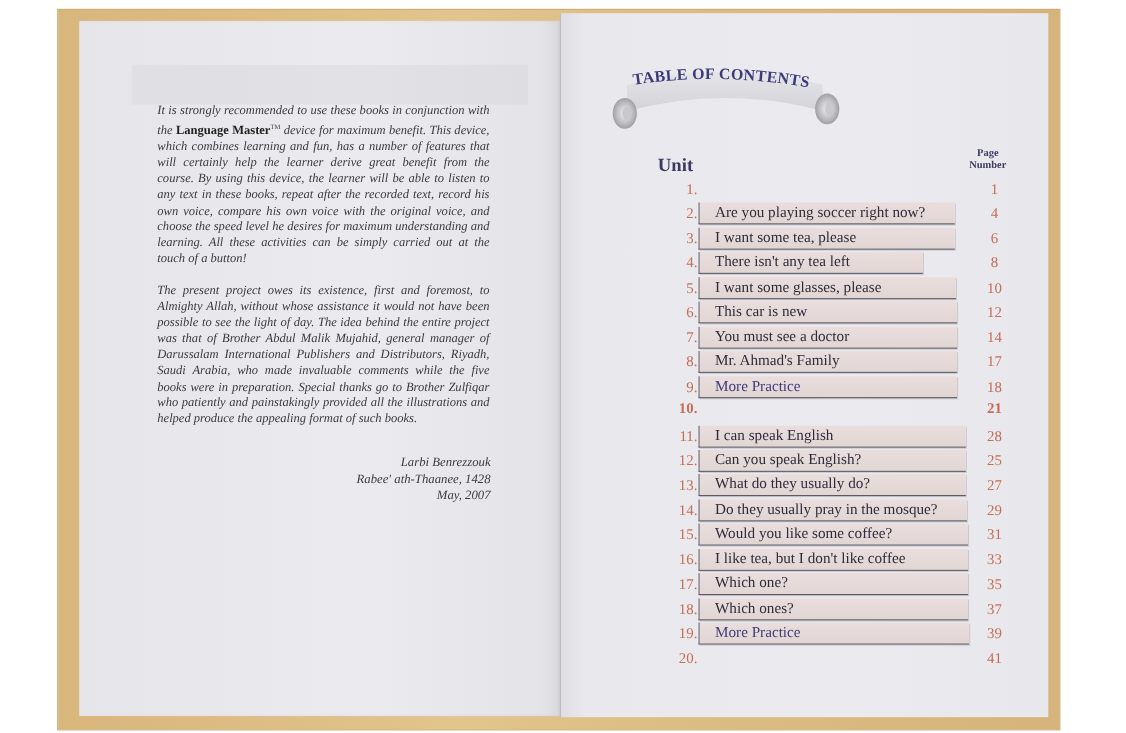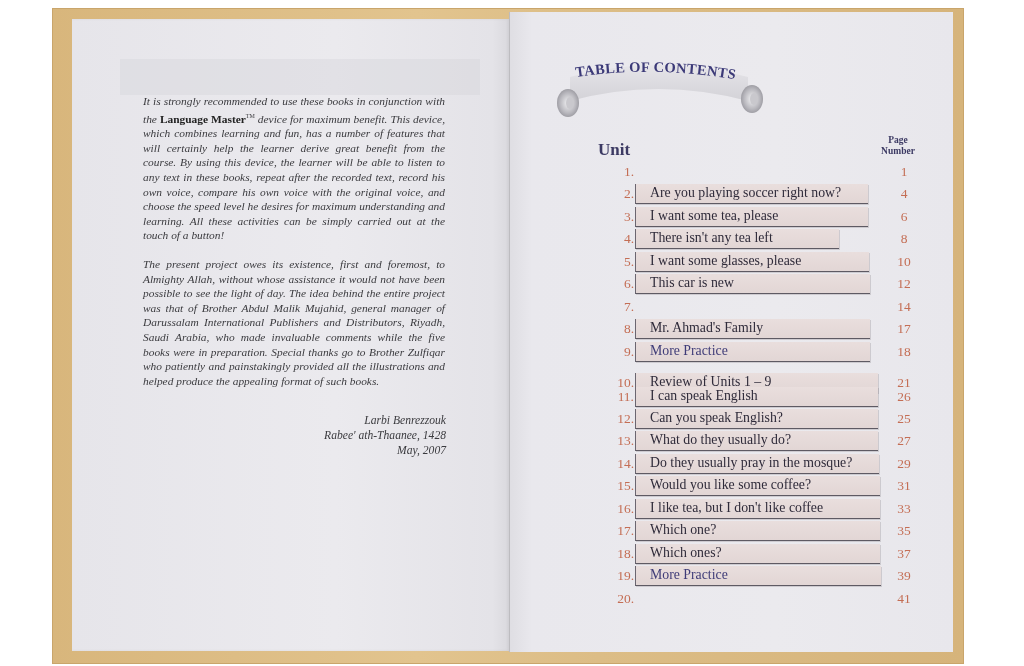--- a/index.html
+++ b/index.html
@@ -179,49 +179,49 @@
     </div>
     <div class="toc-row" style="top: 112.25px;">
       <span class="toc-num">6.</span>
       <div class="toc-box" style="width: 235px;">
         <span class="toc-title">This car is new</span>
       </div>
       <span class="toc-page">12</span>
     </div>
     <div class="toc-row" style="top: 134.7px;">
       <span class="toc-num">7.</span>
+      <div class="toc-box" style="width: 235px;">
+        <span class="toc-title">You must see a doctor</span>
+      </div>
       <span class="toc-page">14</span>
     </div>
     <div class="toc-row" style="top: 157.15px;">
       <span class="toc-num">8.</span>
       <div class="toc-box" style="width: 235px;">
         <span class="toc-title">Mr. Ahmad's Family</span>
       </div>
       <span class="toc-page">17</span>
     </div>
     <div class="toc-row" style="top: 179.6px;">
       <span class="toc-num">9.</span>
       <div class="toc-box" style="width: 235px;">
         <span class="toc-title blue">More Practice</span>
       </div>
       <span class="toc-page">18</span>
     </div>
-    <div class="toc-row" style="top: 211px;">
+    <div class="toc-row" style="top: 199px; font-weight: bold;">
       <span class="toc-num">10.</span>
-      <div class="toc-box" style="width: 243px;">
-        <span class="toc-title">Review of Units 1 – 9</span>
-      </div>
       <span class="toc-page">21</span>
     </div>
     <div class="toc-row" style="top: 224.5px;">
       <span class="toc-num">11.</span>
       <div class="toc-box" style="width: 243px;">
         <span class="toc-title">I can speak English</span>
       </div>
-      <span class="toc-page">26</span>
+      <span class="toc-page">28</span>
     </div>
     <div class="toc-row" style="top: 246.95px;">
       <span class="toc-num">12.</span>
       <div class="toc-box" style="width: 243px;">
         <span class="toc-title">Can you speak English?</span>
       </div>
       <span class="toc-page">25</span>
     </div>
     <div class="toc-row" style="top: 269.4px;">
       <span class="toc-num">13.</span>

